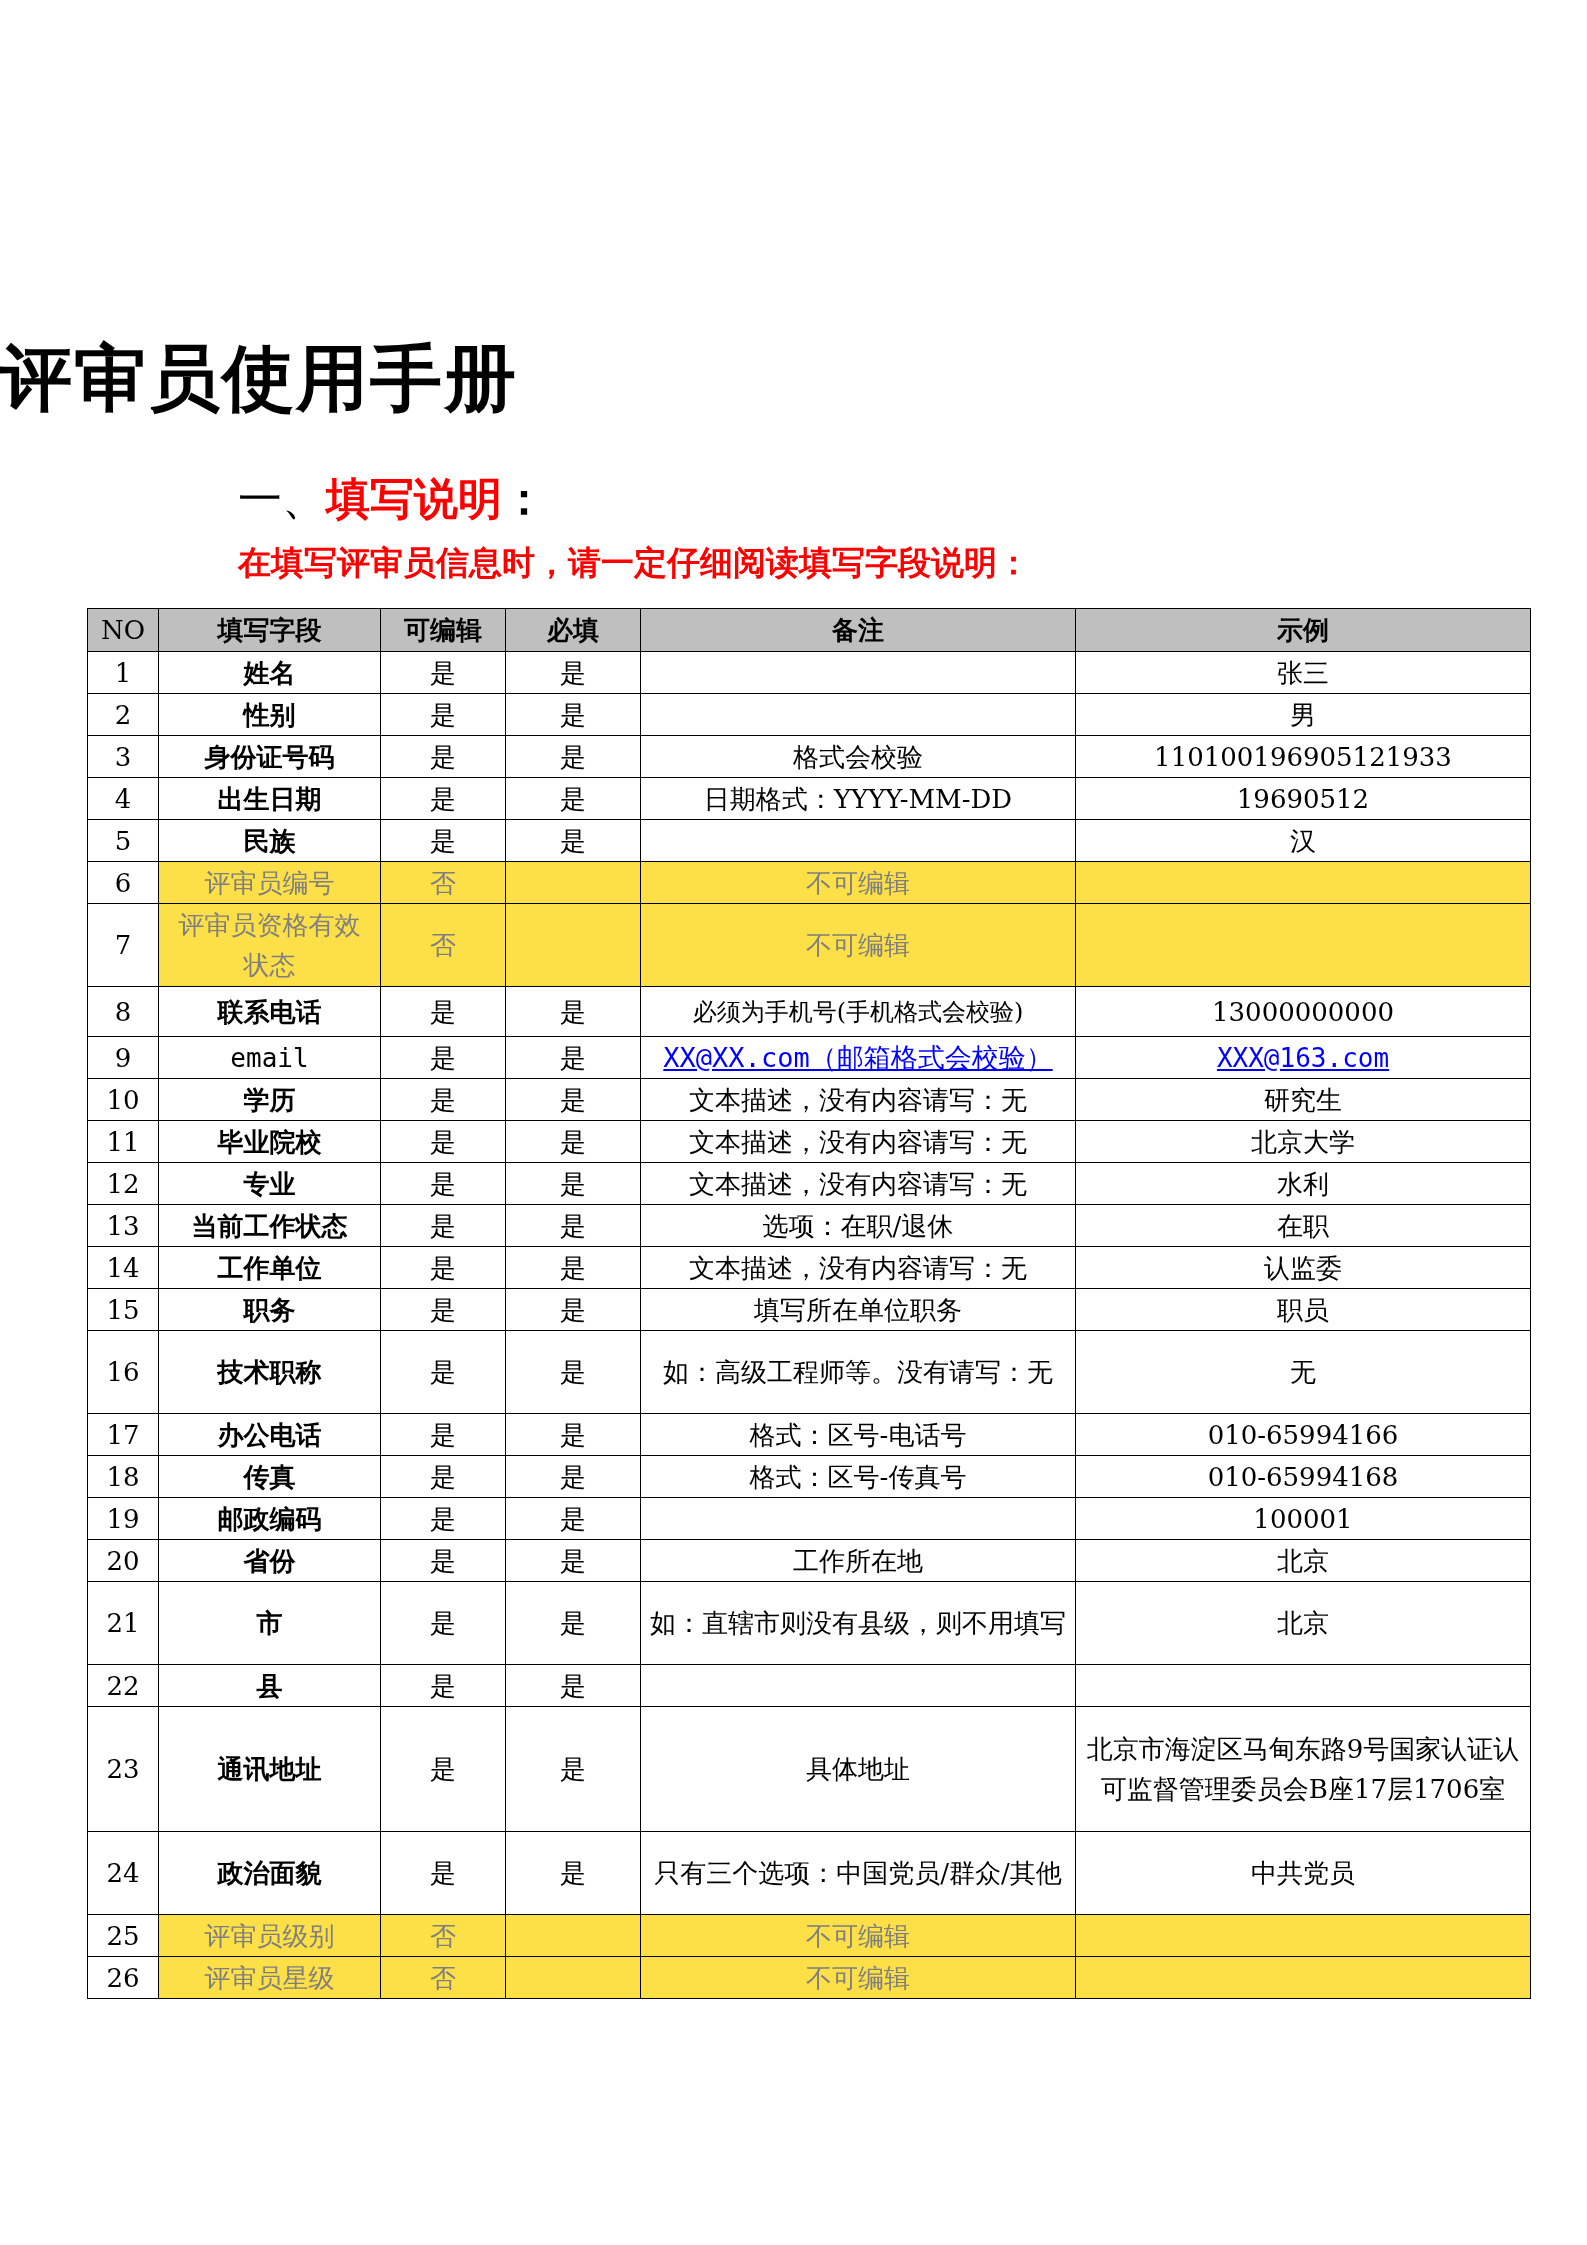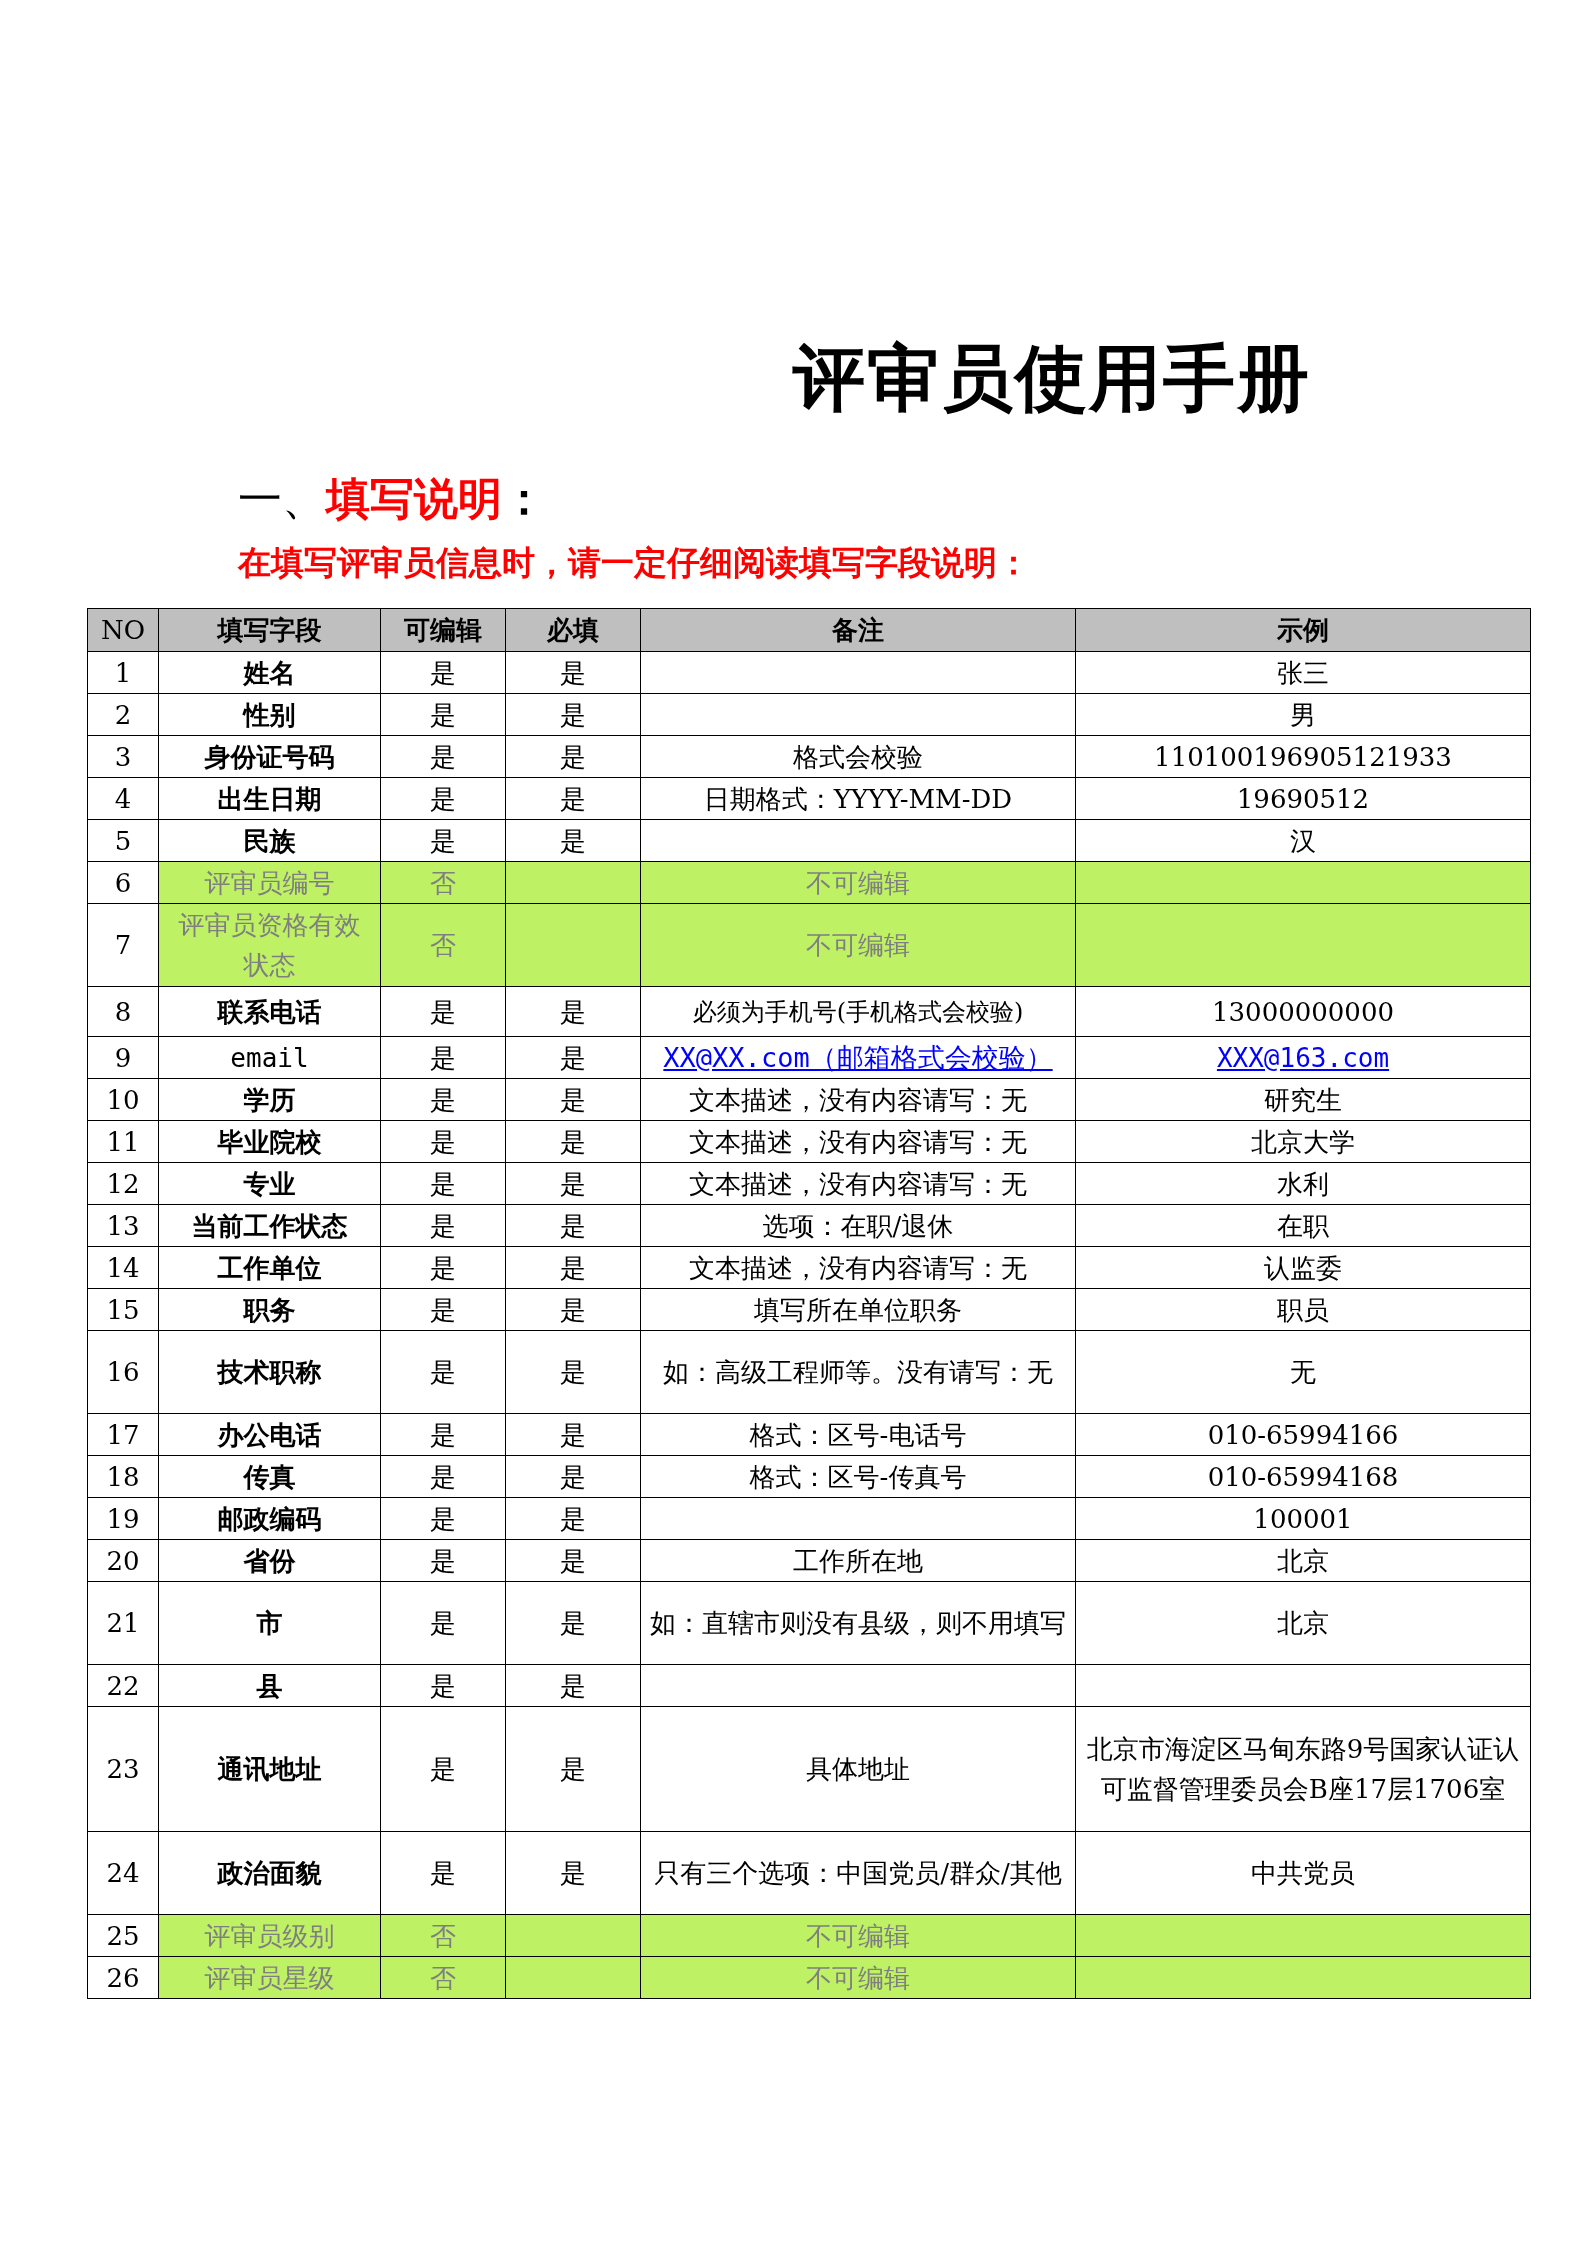--- a/index.html
+++ b/index.html
@@ -1,30 +1,30 @@
 <!DOCTYPE html>
 <html><head>
 <meta charset="utf-8">
 <style>
   html, body { margin: 0; padding: 0; background: #ffffff; }
   body { width: 1587px; height: 2245px; position: relative; font-family: "DejaVu Serif", "Liberation Serif", serif; color: #000; overflow: hidden; }
-  .page-title { position: absolute; left: 0; width: 1311px; top: 330px; text-align: right; font-family: "DejaVu Sans", sans-serif; font-weight: bold; font-size: 72px; letter-spacing: 2px; line-height: 96px; }
+  .page-title { position: absolute; left: 0; width: 1311px; top: 330px; text-align: left; font-family: "DejaVu Sans", sans-serif; font-weight: bold; font-size: 72px; letter-spacing: 2px; line-height: 96px; }
   .section-heading { position: absolute; left: 238px; top: 475px; font-family: "DejaVu Sans", sans-serif; font-weight: bold; font-size: 44px; line-height: 48px; }
   .section-heading .num { color: #000; font-weight: normal; }
   .section-heading .red { color: #ff0000; }
   .section-heading .colon { color: #000; }
   .instruction { position: absolute; left: 238px; top: 540px; font-family: Liberation Sans, sans-serif; font-weight: bold; font-size: 33px; line-height: 46px; color: #ff0000; }
   table.fields { position: absolute; left: 87px; top: 608px; width: 1443px; border-collapse: collapse; table-layout: fixed; border-radius: 22px; }
   table.fields td, table.fields th { border: 1.5px solid #000; text-align: center; vertical-align: middle; padding: 0 8px; font-size: 26px; line-height: 40px; }
   table.fields th { background: #bfbfbf; font-family: "DejaVu Sans", sans-serif; font-weight: bold; height: 42px; }
   table.fields th.c-no { font-family: "DejaVu Serif", serif; font-weight: normal; }
   table.fields td { height: 41px; font-family: "DejaVu Serif", serif; }
   table.fields td.c-field { font-family: "DejaVu Sans", sans-serif; font-weight: bold; }
   table.fields td.c-field.latin { font-family: "DejaVu Sans Mono", monospace; font-weight: normal; }
-  tr.locked td { background: #bef264; color: #7f7f7f; }
+  tr.locked td { background: #fde047; color: #7f7f7f; }
   tr.locked td.c-no { background: #ffffff; color: #000; }
   tr.locked td.c-field { color: #7f7f7f; font-weight: normal; }
   td.multi { line-height: 42px; }
   a.link { color: #0000ff; text-decoration: underline; font-family: "DejaVu Sans Mono", "DejaVu Serif", monospace; }
   .mono { font-family: "DejaVu Sans Mono", monospace; }
 </style>
 </head>
 <body>
 
 <div class="page-title">评审员使用手册</div>

